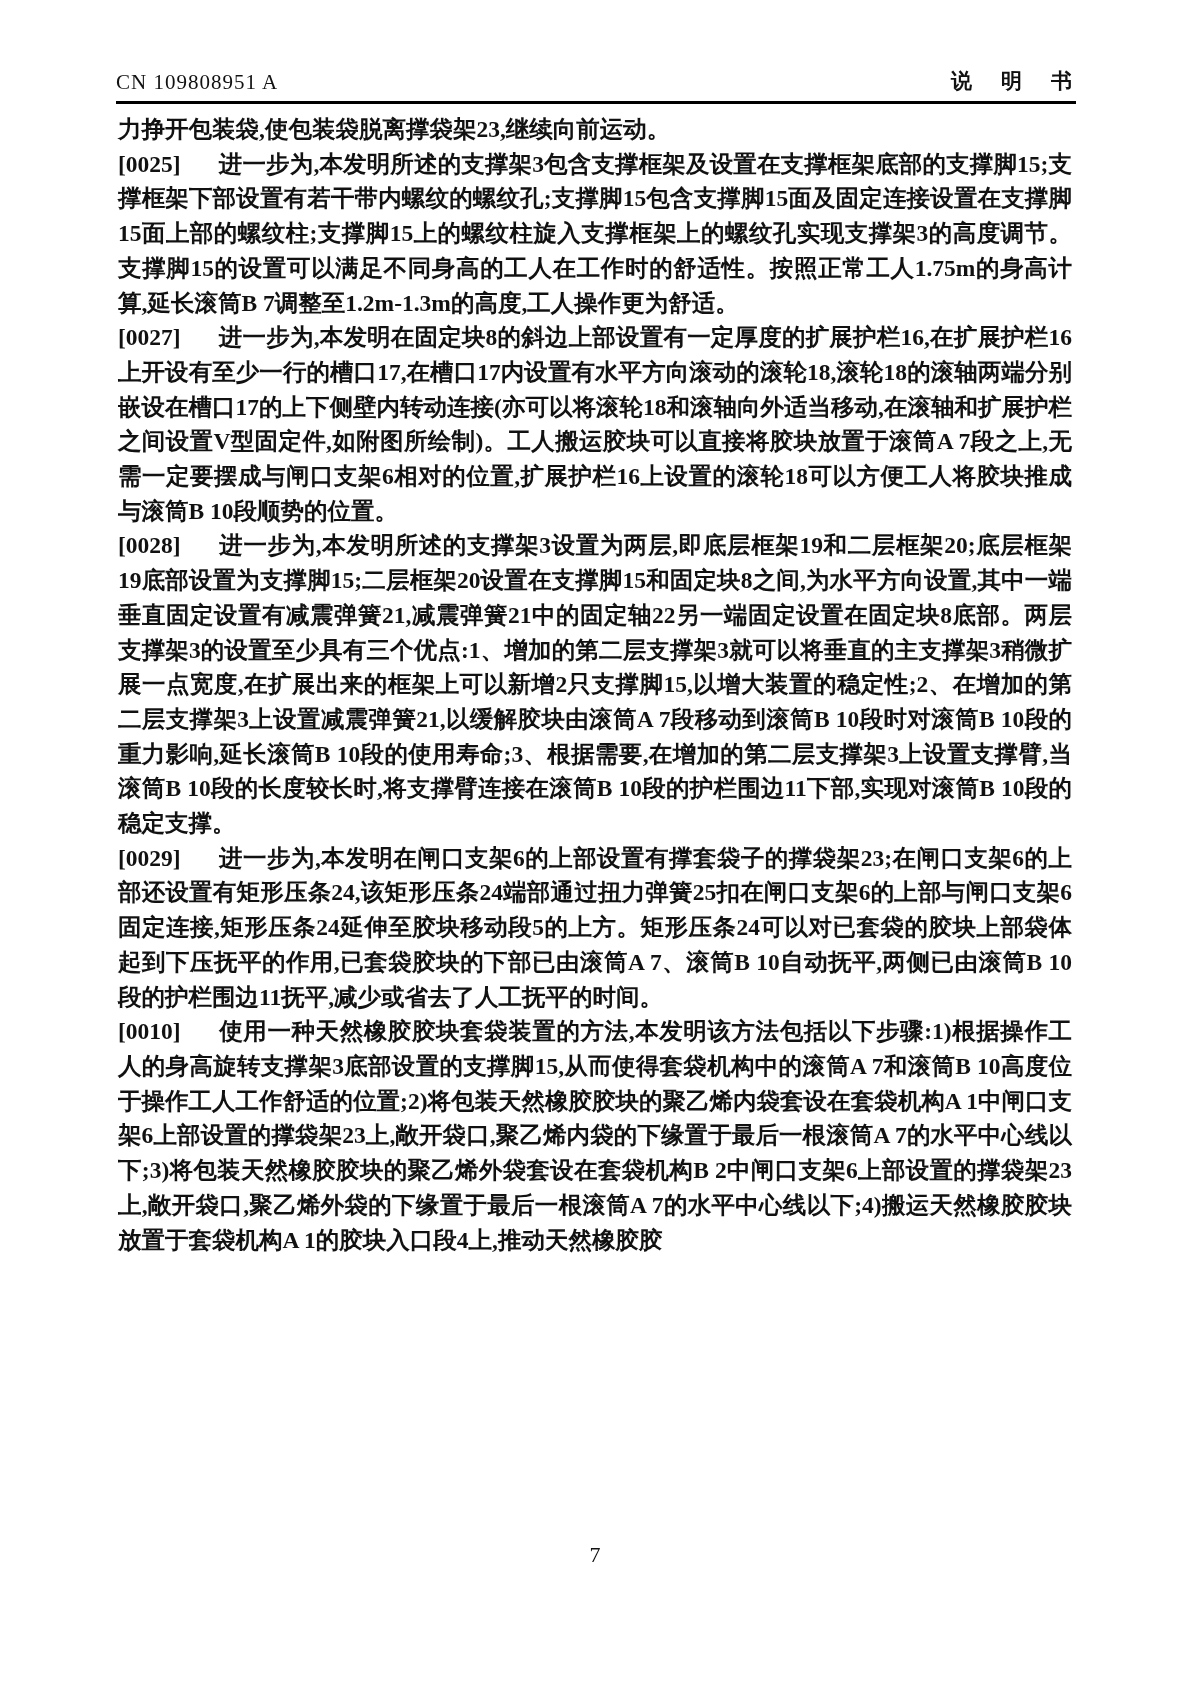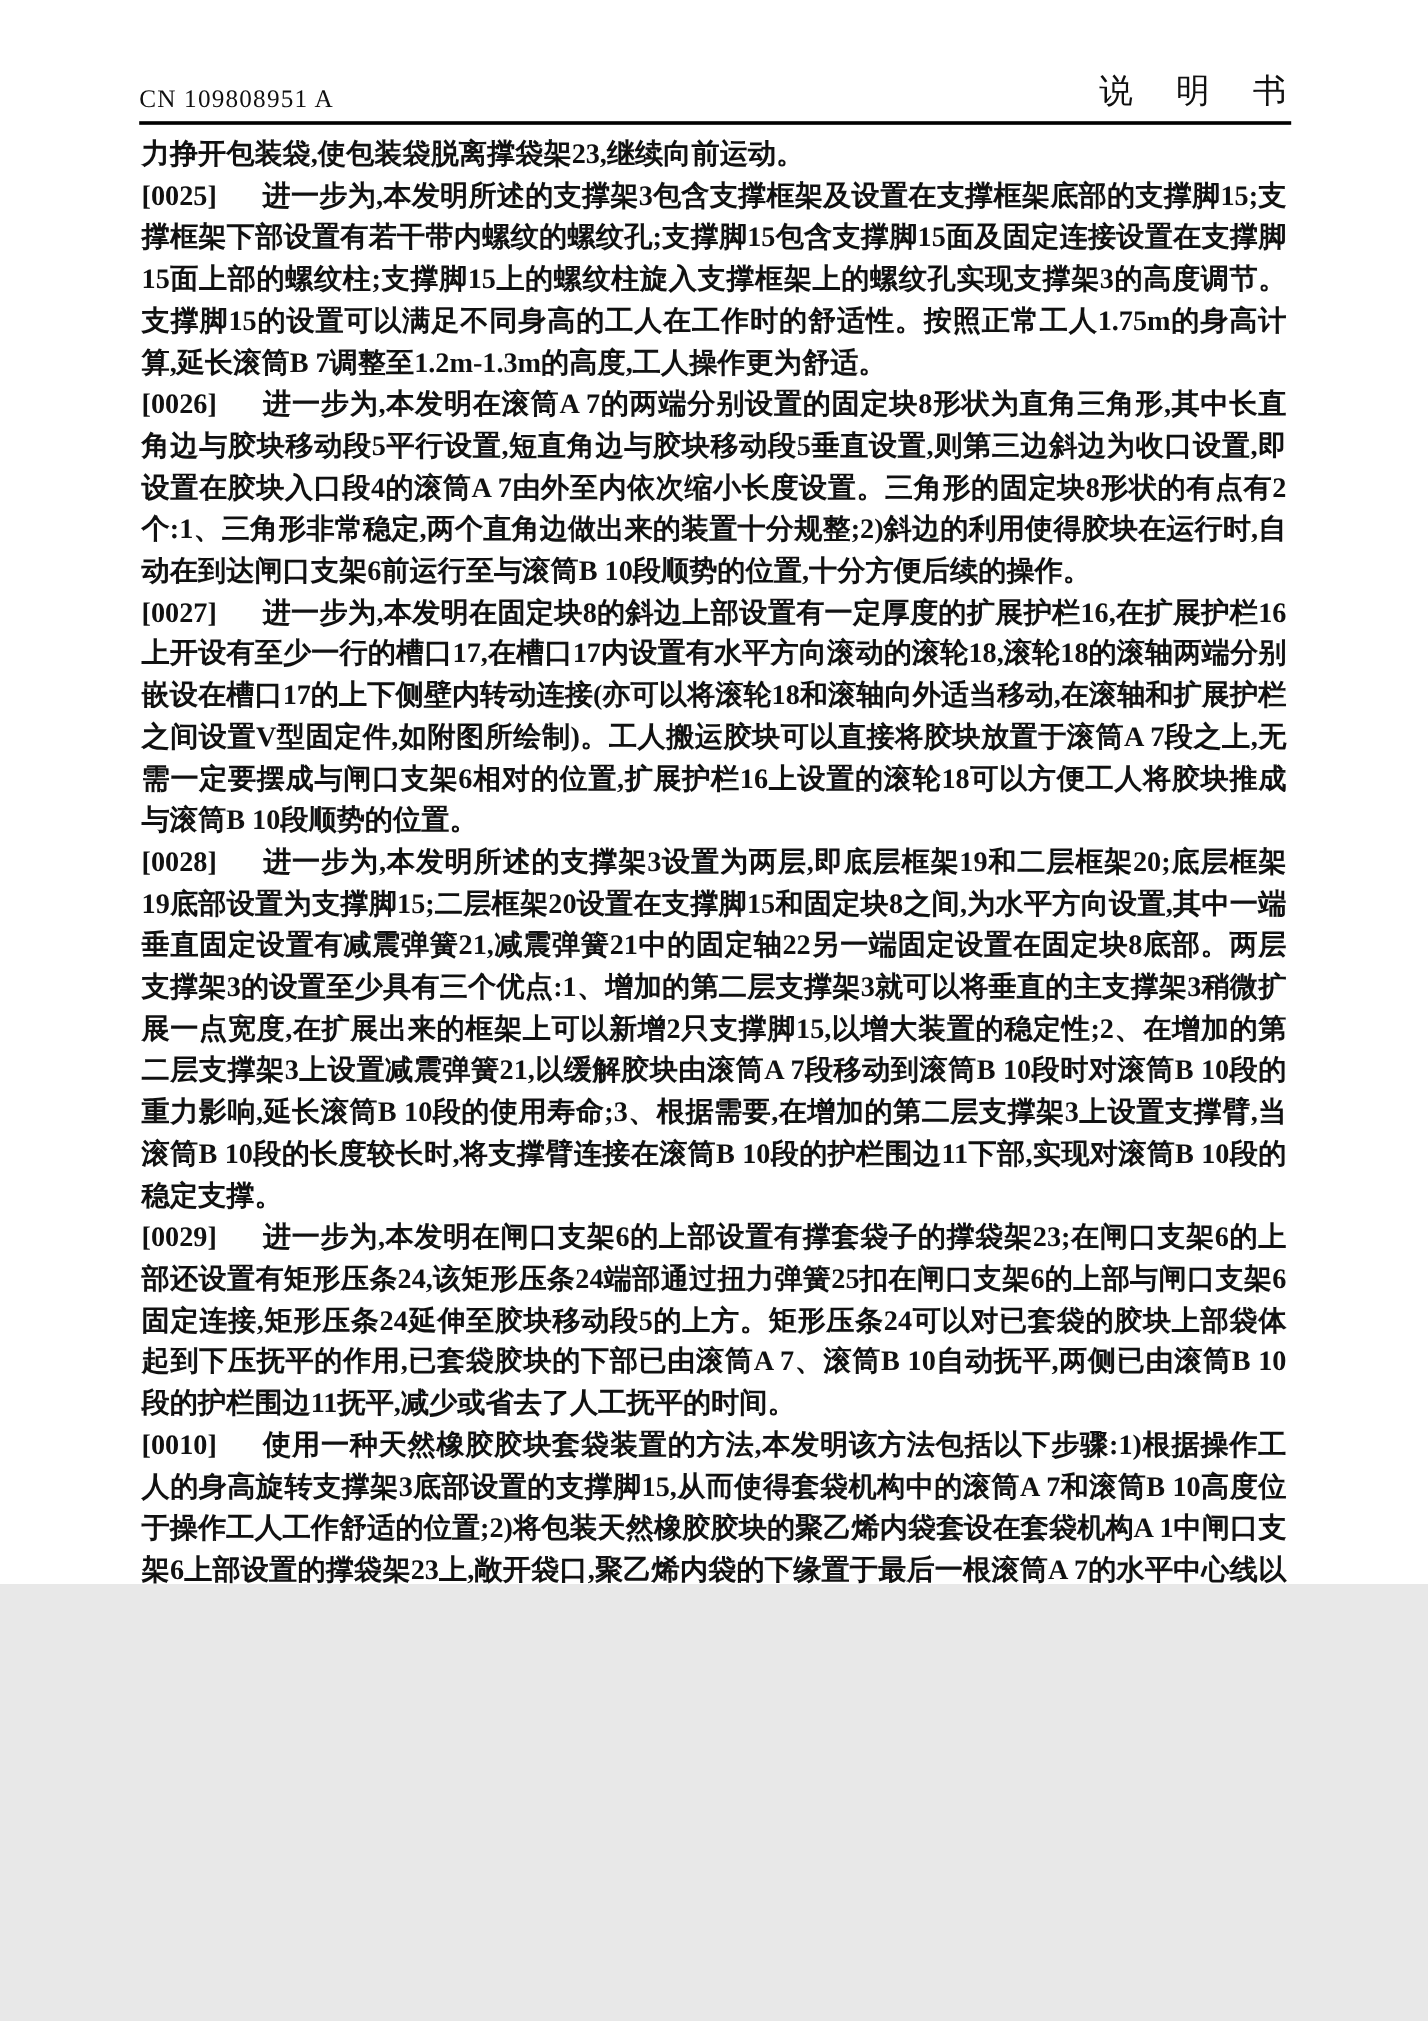--- a/index.html
+++ b/index.html
@@ -3,21 +3,21 @@
 <meta charset="utf-8">
 <style>
   html, body {
     margin: 0;
     padding: 0;
     background: #e8e8e8;
   }
   .page {
     position: relative;
     width: 1190px;
-    height: 1320px;
+    height: 1684px;
     margin: 0 auto;
     background: #ffffff;
     color: #111111;
     font-family: "Liberation Serif", "DejaVu Serif", serif;
     overflow: hidden;
   }
   .header {
     position: absolute;
     left: 116px;
     right: 114px;
@@ -30,22 +30,22 @@
     box-sizing: border-box;
   }
   .header .doc-number {
     flex: 1;
     font-size: 21px;
     letter-spacing: 1px;
     white-space: nowrap;
   }
   .header .title {
     flex: 0 0 auto;
-    font-size: 28px;
-    font-weight: normal;
+    font-size: 21px;
+    font-weight: bold;
     letter-spacing: 4px;
     white-space: nowrap;
   }
   .header .page-info {
     flex: 1;
     text-align: right;
     font-size: 21px;
     white-space: nowrap;
   }
   .body-text {
@@ -83,21 +83,20 @@
 <div class="page">
 
   <div class="header">
     <span class="doc-number">CN 109808951 A</span>
     <span class="title">说　明　书</span>
   </div>
 
   <div class="body-text">
     <p><span class="pnum"></span><span>力挣开包装袋,使包装袋脱离撑袋架23,继续向前运动。</span></p>
     <p><span class="pnum">[0025]</span><span>进一步为,本发明所述的支撑架3包含支撑框架及设置在支撑框架底部的支撑脚15;支撑框架下部设置有若干带内螺纹的螺纹孔;支撑脚15包含支撑脚15面及固定连接设置在支撑脚15面上部的螺纹柱;支撑脚15上的螺纹柱旋入支撑框架上的螺纹孔实现支撑架3的高度调节。支撑脚15的设置可以满足不同身高的工人在工作时的舒适性。按照正常工人1.75m的身高计算,延长滚筒B 7调整至1.2m-1.3m的高度,工人操作更为舒适。</span></p>
-    <p><span class="pnum">[0026]</span><span>进一步为,本发明在滚筒A 7的两端分别设置的固定块8形状为直角三角形,其中长直角边与胶块移动段5平行设置,短直角边与胶块移动段5垂直设置,则第三边斜边为收口设置,即设置在胶块入口段4的滚筒A 7由外至内依次缩小长度设置。三角形的固定块8形状的有点有2个:1、三角形非常稳定,两个直角边做出来的装置十分规整;2)斜边的利用使得胶块在运行时,自动在到达闸口支架6前运行至与滚筒B 10段顺势的位置,十分方便后续的操作。</span></p>
     <p><span class="pnum">[0027]</span><span>进一步为,本发明在固定块8的斜边上部设置有一定厚度的扩展护栏16,在扩展护栏16上开设有至少一行的槽口17,在槽口17内设置有水平方向滚动的滚轮18,滚轮18的滚轴两端分别嵌设在槽口17的上下侧壁内转动连接(亦可以将滚轮18和滚轴向外适当移动,在滚轴和扩展护栏之间设置V型固定件,如附图所绘制)。工人搬运胶块可以直接将胶块放置于滚筒A 7段之上,无需一定要摆成与闸口支架6相对的位置,扩展护栏16上设置的滚轮18可以方便工人将胶块推成与滚筒B 10段顺势的位置。</span></p>
     <p><span class="pnum">[0028]</span><span>进一步为,本发明所述的支撑架3设置为两层,即底层框架19和二层框架20;底层框架19底部设置为支撑脚15;二层框架20设置在支撑脚15和固定块8之间,为水平方向设置,其中一端垂直固定设置有减震弹簧21,减震弹簧21中的固定轴22另一端固定设置在固定块8底部。两层支撑架3的设置至少具有三个优点:1、增加的第二层支撑架3就可以将垂直的主支撑架3稍微扩展一点宽度,在扩展出来的框架上可以新增2只支撑脚15,以增大装置的稳定性;2、在增加的第二层支撑架3上设置减震弹簧21,以缓解胶块由滚筒A 7段移动到滚筒B 10段时对滚筒B 10段的重力影响,延长滚筒B 10段的使用寿命;3、根据需要,在增加的第二层支撑架3上设置支撑臂,当滚筒B 10段的长度较长时,将支撑臂连接在滚筒B 10段的护栏围边11下部,实现对滚筒B 10段的稳定支撑。</span></p>
     <p><span class="pnum">[0029]</span><span>进一步为,本发明在闸口支架6的上部设置有撑套袋子的撑袋架23;在闸口支架6的上部还设置有矩形压条24,该矩形压条24端部通过扭力弹簧25扣在闸口支架6的上部与闸口支架6固定连接,矩形压条24延伸至胶块移动段5的上方。矩形压条24可以对已套袋的胶块上部袋体起到下压抚平的作用,已套袋胶块的下部已由滚筒A 7、滚筒B 10自动抚平,两侧已由滚筒B 10段的护栏围边11抚平,减少或省去了人工抚平的时间。</span></p>
     <p><span class="pnum">[0010]</span><span>使用一种天然橡胶胶块套袋装置的方法,本发明该方法包括以下步骤:1)根据操作工人的身高旋转支撑架3底部设置的支撑脚15,从而使得套袋机构中的滚筒A 7和滚筒B 10高度位于操作工人工作舒适的位置;2)将包装天然橡胶胶块的聚乙烯内袋套设在套袋机构A 1中闸口支架6上部设置的撑袋架23上,敞开袋口,聚乙烯内袋的下缘置于最后一根滚筒A 7的水平中心线以下;3)将包装天然橡胶胶块的聚乙烯外袋套设在套袋机构B 2中闸口支架6上部设置的撑袋架23上,敞开袋口,聚乙烯外袋的下缘置于最后一根滚筒A 7的水平中心线以下;4)搬运天然橡胶胶块放置于套袋机构A 1的胶块入口段4上,推动天然橡胶胶</span></p>
   </div>
 
   <div class="footer">
     <span>7</span>
   </div>
 

